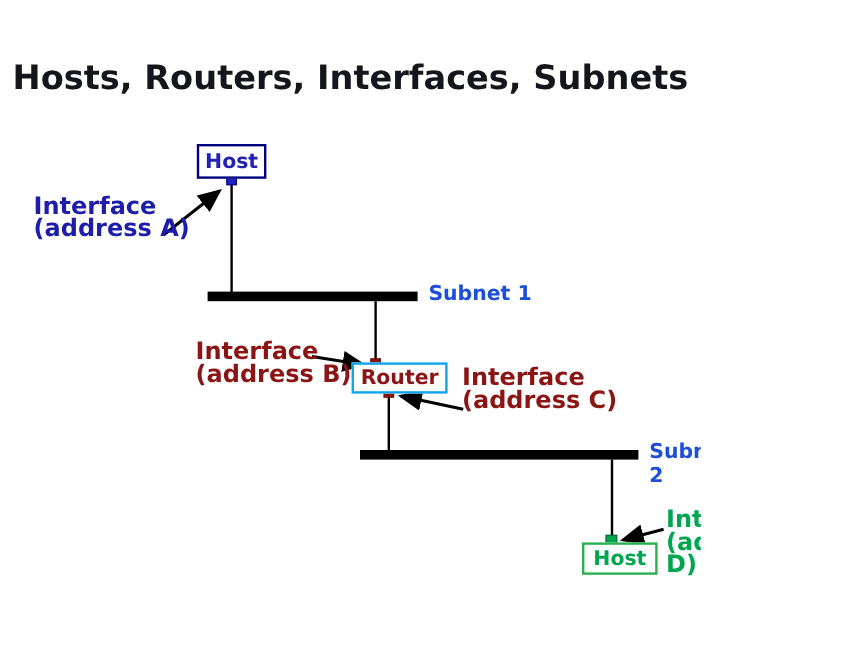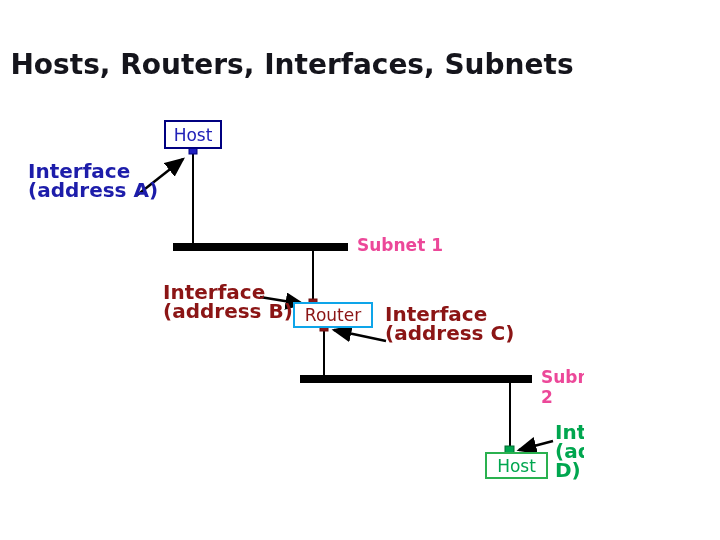--- a/index.html
+++ b/index.html
@@ -17,21 +17,21 @@
     font-size:28px;
     font-weight:bold;
     color:#15151c;
     letter-spacing:0px;
   }
   .node-box{
     position:absolute;
     display:flex;
     align-items:center;
     justify-content:center;
-    font-weight:normal;
+    font-weight:bold;
     background:#ffffff;
     box-sizing:border-box;
   }
   .host-top-box{
     left:164px;top:120px;width:58px;height:29px;
     border:2px solid #000080;
     color:#2121b8;
     font-size:17px;
   }
   .router-box{
@@ -54,21 +54,21 @@
     white-space:pre-line;
   }
   .iface-a{left:28px;top:162px;color:#1d1daa;}
   .iface-b{left:163px;top:283px;color:#8b1515;}
   .iface-c{left:385px;top:305px;color:#8b1515;}
   .iface-d{left:555px;top:423px;color:#00a64f;}
   .subnet-label{
     position:absolute;
     font-weight:bold;
     font-size:17px;
-    color:#ec4899;
+    color:#1d4ed8;
   }
   .subnet1-label{left:357px;top:235px;}
   .subnet2-label{left:541px;top:367px;}
   .page-number{
     position:absolute;
     left:664px;top:505px;
     font-size:12px;
     color:#222222;
   }
   svg.diagram-layer{

